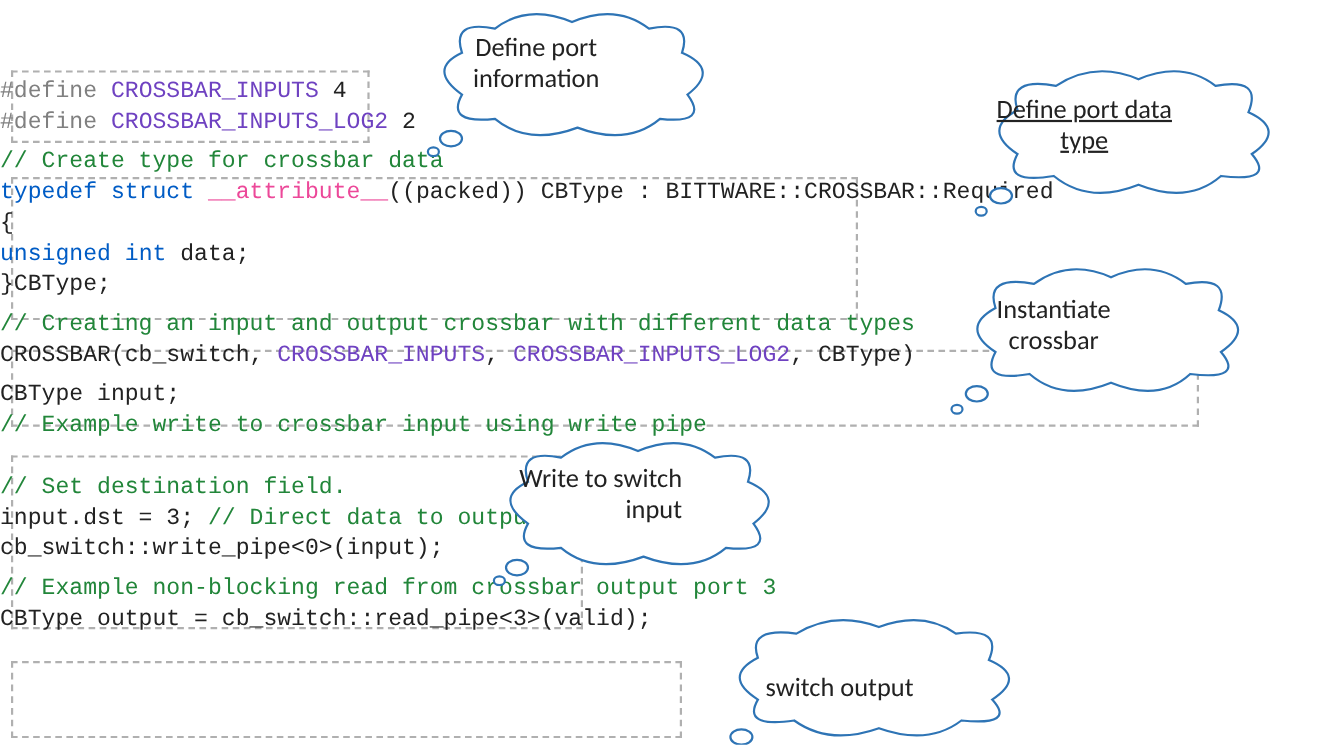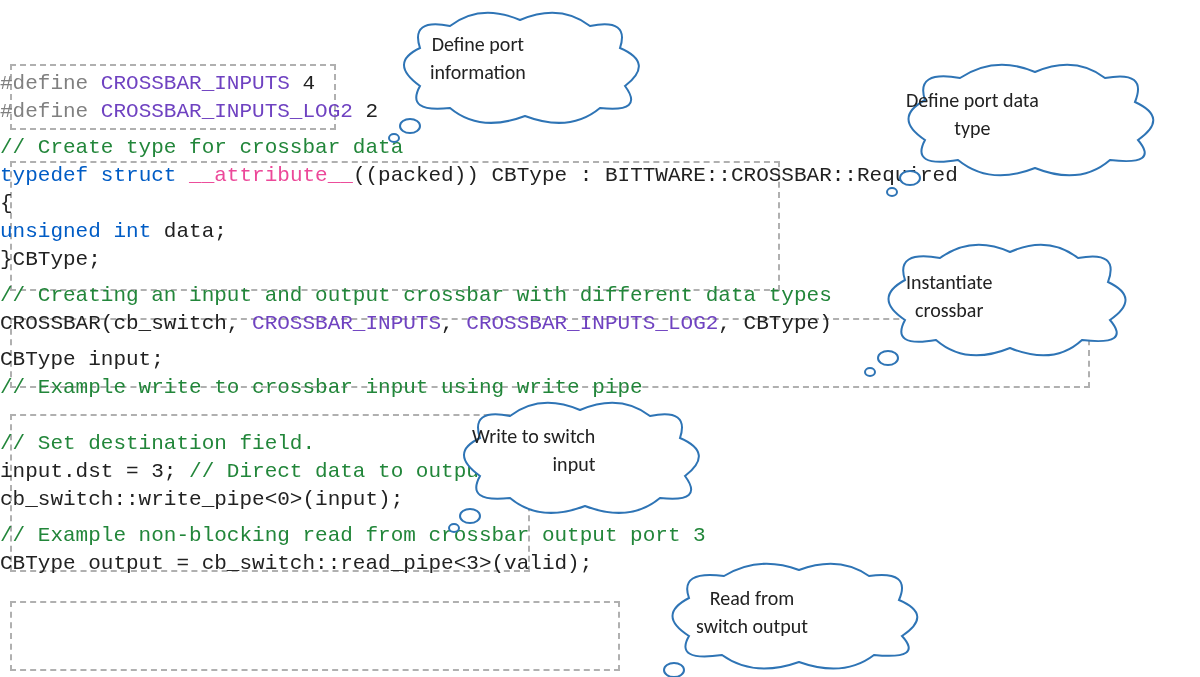--- a/index.html
+++ b/index.html
@@ -26,21 +26,21 @@
 
   .dashed-box{
     position:absolute;
     border:2px dashed #B0B0B0;
     border-radius:0;
     box-sizing:border-box;
   }
   .bubble{
     position:absolute;
     font-family:Calibri,Arial,sans-serif;
-    font-size:20px;
+    font-size:24px;
     color:#222;
     text-align:center;
     z-index:30;
   }
   .bubble svg{position:absolute;left:0;top:0;z-index:-1}
   .bubble-txt{position:relative;z-index:2;display:inline-block}
 </style>
 </head>
 <body>
 
@@ -85,21 +85,21 @@
     <span>information</span>
   </span>
 </div>
 
 <div class="bubble" style="left: 870px; top: 60px; width: 310px; height: 130px;">
   <svg width="310" height="140" viewBox="0 0 310 140">
     <path d="M55 40 Q45 10 90 18 Q125 -5 165 12 Q205 -5 235 18 Q278 10 265 42 Q300 58 268 80 Q290 106 240 100 Q210 126 165 108 Q120 126 88 100 Q40 108 55 80 Q22 58 55 40 Z" fill="#fff" stroke="#2E74B5" stroke-width="2"></path>
     <ellipse cx="40" cy="118" rx="10" ry="7" fill="#fff" stroke="#2E74B5" stroke-width="2"></ellipse>
     <ellipse cx="22" cy="132" rx="5" ry="4" fill="#fff" stroke="#2E74B5" stroke-width="2"></ellipse>
   </svg>
-  <span class="bubble-txt" style="position: absolute; left: 36px; top: 26px;">
+  <span class="bubble-txt" style="position: absolute; left: 36px; top: 26px; text-decoration: underline;">
     <span>Define port data</span><br>
     <span>type</span>
   </span>
 </div>
 
 <div class="bubble" style="left: 850px; top: 240px; width: 300px; height: 130px; text-align: center;">
   <svg width="300" height="140" viewBox="0 0 300 140">
     <path d="M55 40 Q45 10 90 18 Q122 -5 160 12 Q198 -5 228 18 Q270 10 258 42 Q292 58 260 80 Q282 106 232 100 Q204 126 160 108 Q116 126 86 100 Q40 108 55 80 Q22 58 55 40 Z" fill="#fff" stroke="#2E74B5" stroke-width="2"></path>
     <ellipse cx="38" cy="118" rx="10" ry="7" fill="#fff" stroke="#2E74B5" stroke-width="2"></ellipse>
     <ellipse cx="20" cy="132" rx="5" ry="4" fill="#fff" stroke="#2E74B5" stroke-width="2"></ellipse>
@@ -122,16 +122,16 @@
   </span>
 </div>
 
 <div class="bubble" style="left: 634px; top: 560px; width: 310px; height: 120px;">
   <svg width="310" height="130" viewBox="0 0 310 130">
     <path d="M55 38 Q45 10 90 16 Q125 -5 165 10 Q205 -5 235 16 Q278 10 265 40 Q300 55 268 76 Q290 100 240 95 Q210 118 165 102 Q120 118 88 95 Q40 102 55 76 Q22 55 55 38 Z" fill="#fff" stroke="#2E74B5" stroke-width="2"></path>
     <ellipse cx="40" cy="110" rx="10" ry="7" fill="#fff" stroke="#2E74B5" stroke-width="2"></ellipse>
     <ellipse cx="22" cy="122" rx="5" ry="4" fill="#fff" stroke="#2E74B5" stroke-width="2"></ellipse>
   </svg>
   <span class="bubble-txt" style="position: absolute; left: 62px; top: 24px;">
-    <span>Read from</span><br>
+    <br>
     <span>switch output</span>
   </span>
 </div>
 
 </body></html>

